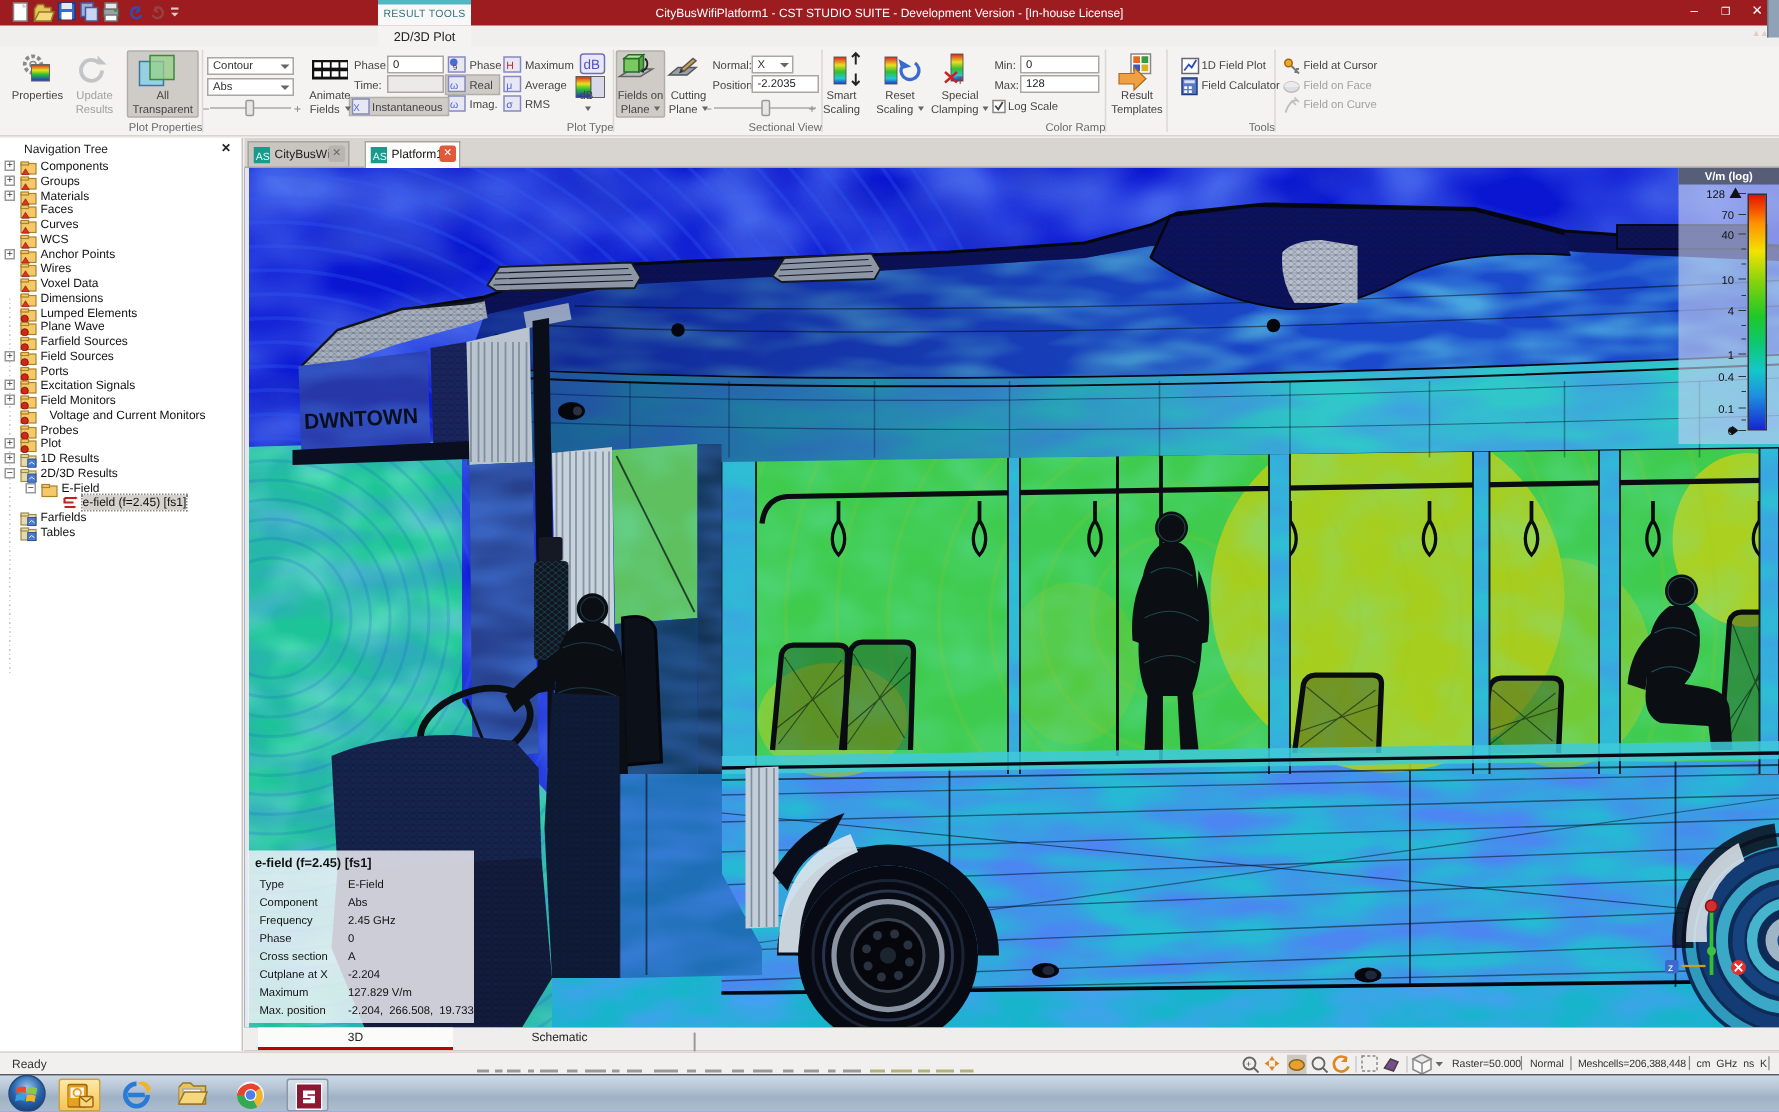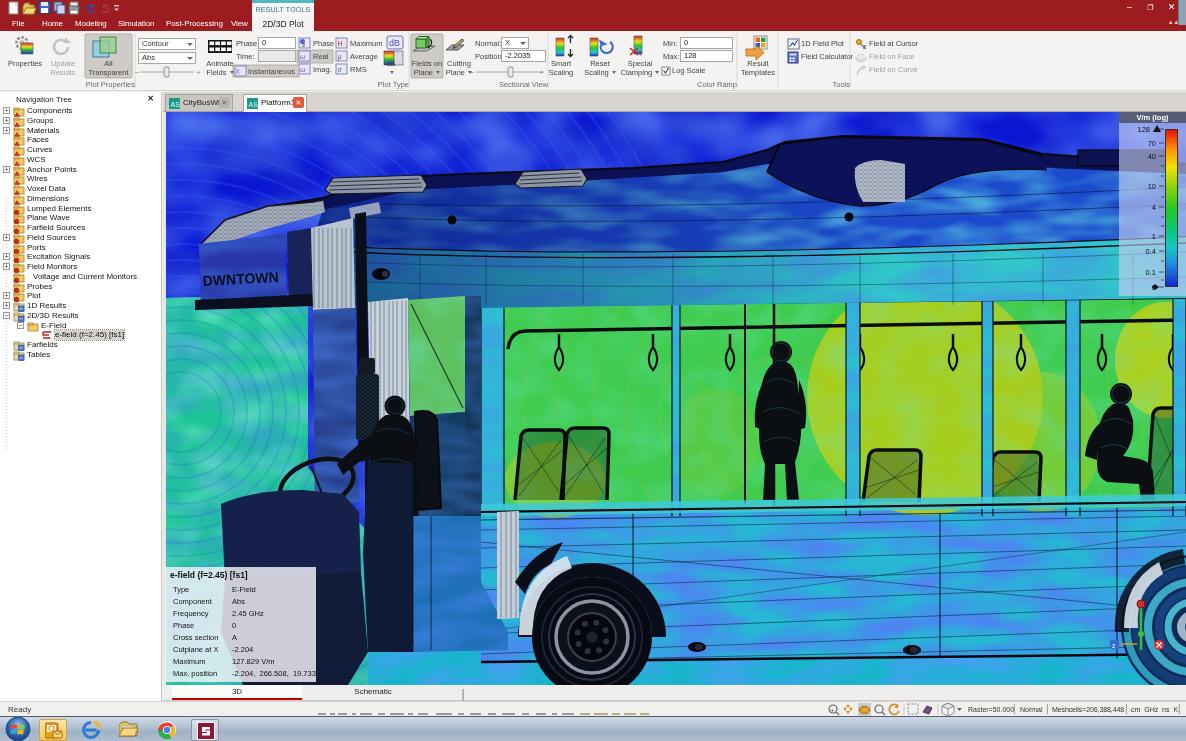--- a/index.html
+++ b/index.html
@@ -48,20 +48,21 @@
 #legend { left:1119px; top:112px; width:67px; height:184px; background:rgba(200,208,240,0.62); }
 #leghdr { position:absolute; left:0; top:0; width:67px; height:11px; background:rgba(82,88,108,0.92); color:#fff; font-size:7.5px; font-weight:bold; text-align:center; line-height:11px; }
 #legbar { position:absolute; left:46px; top:17px; width:13px; height:158px; border:1px solid #333;
  background:linear-gradient(#e81000,#ff9000 12%,#f2e200 24%,#7ed20e 38%,#1ec828 52%,#0cc876 64%,#14c8c8 75%,#1e8ee0 86%,#1428d0 100%); }
 
 </style>
 </head>
 <body>
 <div id="app">
   <div class="abs" id="titlebar"></div>
+  <div class="abs" id="titletext">CityBusWifiPlatform1 - CST STUDIO SUITE - Development Version - [In-house License]</div>
   <div class="abs" id="wincontrols"><span>–</span><span style="font-size:7px">❐</span><span>✕</span></div>
   <div class="abs" id="qat"><svg width="120" height="15">
 <g transform="translate(2,1)">
           <rect x="1" y="0" width="9" height="12" fill="#fdfdfd" stroke="#888"></rect>
           <path d="M7 0 l3 3 h-3 Z" fill="#ccc"></path>
         </g>
 <g transform="translate(17,1)">
           <path d="M0 4 l2 -3 h4 l1 2 h4 v9 h-11 Z" fill="#e8c25a" stroke="#96762a"></path>
           <path d="M0 12 l3 -6 h10 l-2 6 Z" fill="#f6d87c" stroke="#96762a"></path>
         </g>
@@ -86,28 +87,20 @@
         </g>
 <g transform="translate(95,3)">
           <path d="M2 1.5 A3.6 3.6 0 1 1 0.7 6" fill="none" stroke="#9a4040" stroke-width="1.6"></path>
           <path d="M2 -0.5 v4 h4 Z" fill="#9a4040" transform="rotate(25 2 1.5)"></path>
         </g>
 <g transform="translate(108,4)">
           <rect x="0" y="0" width="5" height="1.4" fill="#e8c8c8"></rect>
           <path d="M0 3.5 l2.5 2.5 2.5 -2.5 Z" fill="#e8c8c8"></path>
         </g>
 </svg></div>
-  <div class="abs" id="tabrow">
-    <div class="rtab" style="left:12px">File</div>
-    <div class="rtab" style="left:42px">Home</div>
-    <div class="rtab" style="left:75px">Modeling</div>
-    <div class="rtab" style="left:118px">Simulation</div>
-    <div class="rtab" style="left:166px">Post-Processing</div>
-    <div class="rtab" style="left:231px">View</div>
-  </div>
   <div class="abs" id="resulttools">RESULT TOOLS</div>
   <div class="abs" id="activetab">2D/3D Plot</div>
   <div class="abs" id="ribcollapse">▴&nbsp;▴</div>
   <div class="abs" id="ribbon">
 <svg class="abs" style="left:0;top:0" width="1186" height="59">
 <defs>
 <linearGradient id="rampv" x1="0" y1="0" x2="0" y2="1">
 <stop offset="0" stop-color="#e02020"></stop>
             <stop offset="0.3" stop-color="#e8e020"></stop>
             <stop offset="0.55" stop-color="#30c030"></stop>

